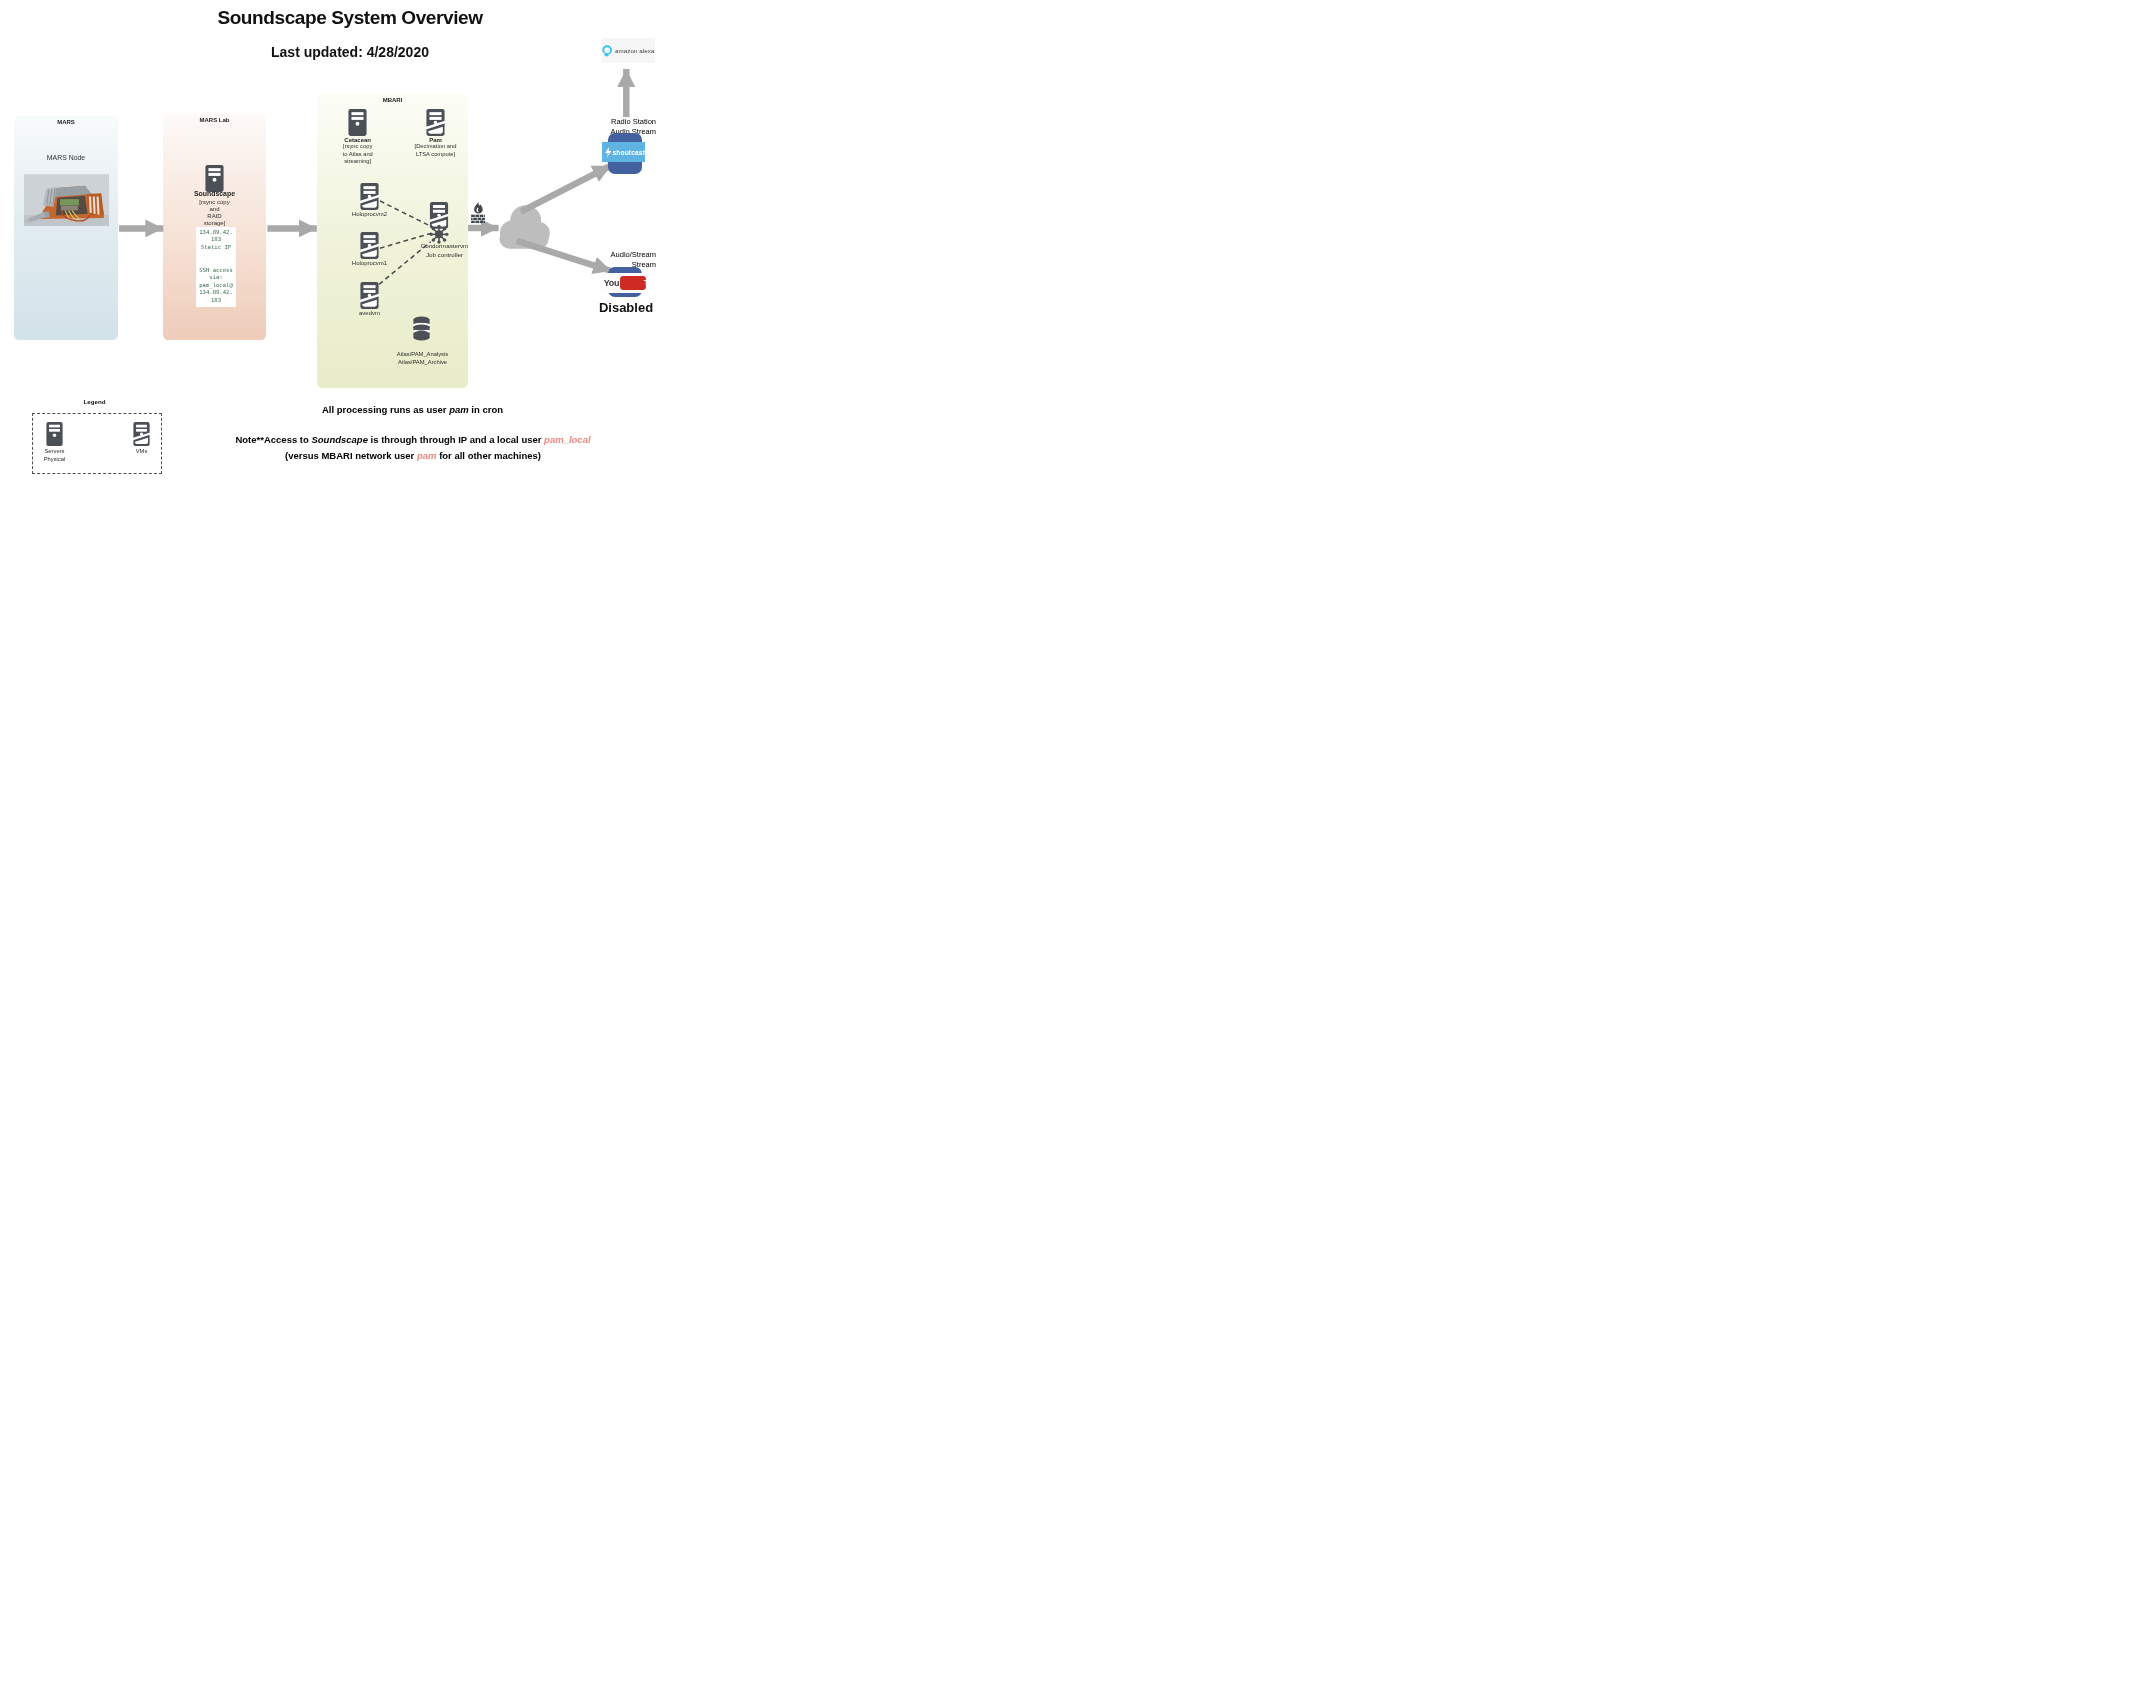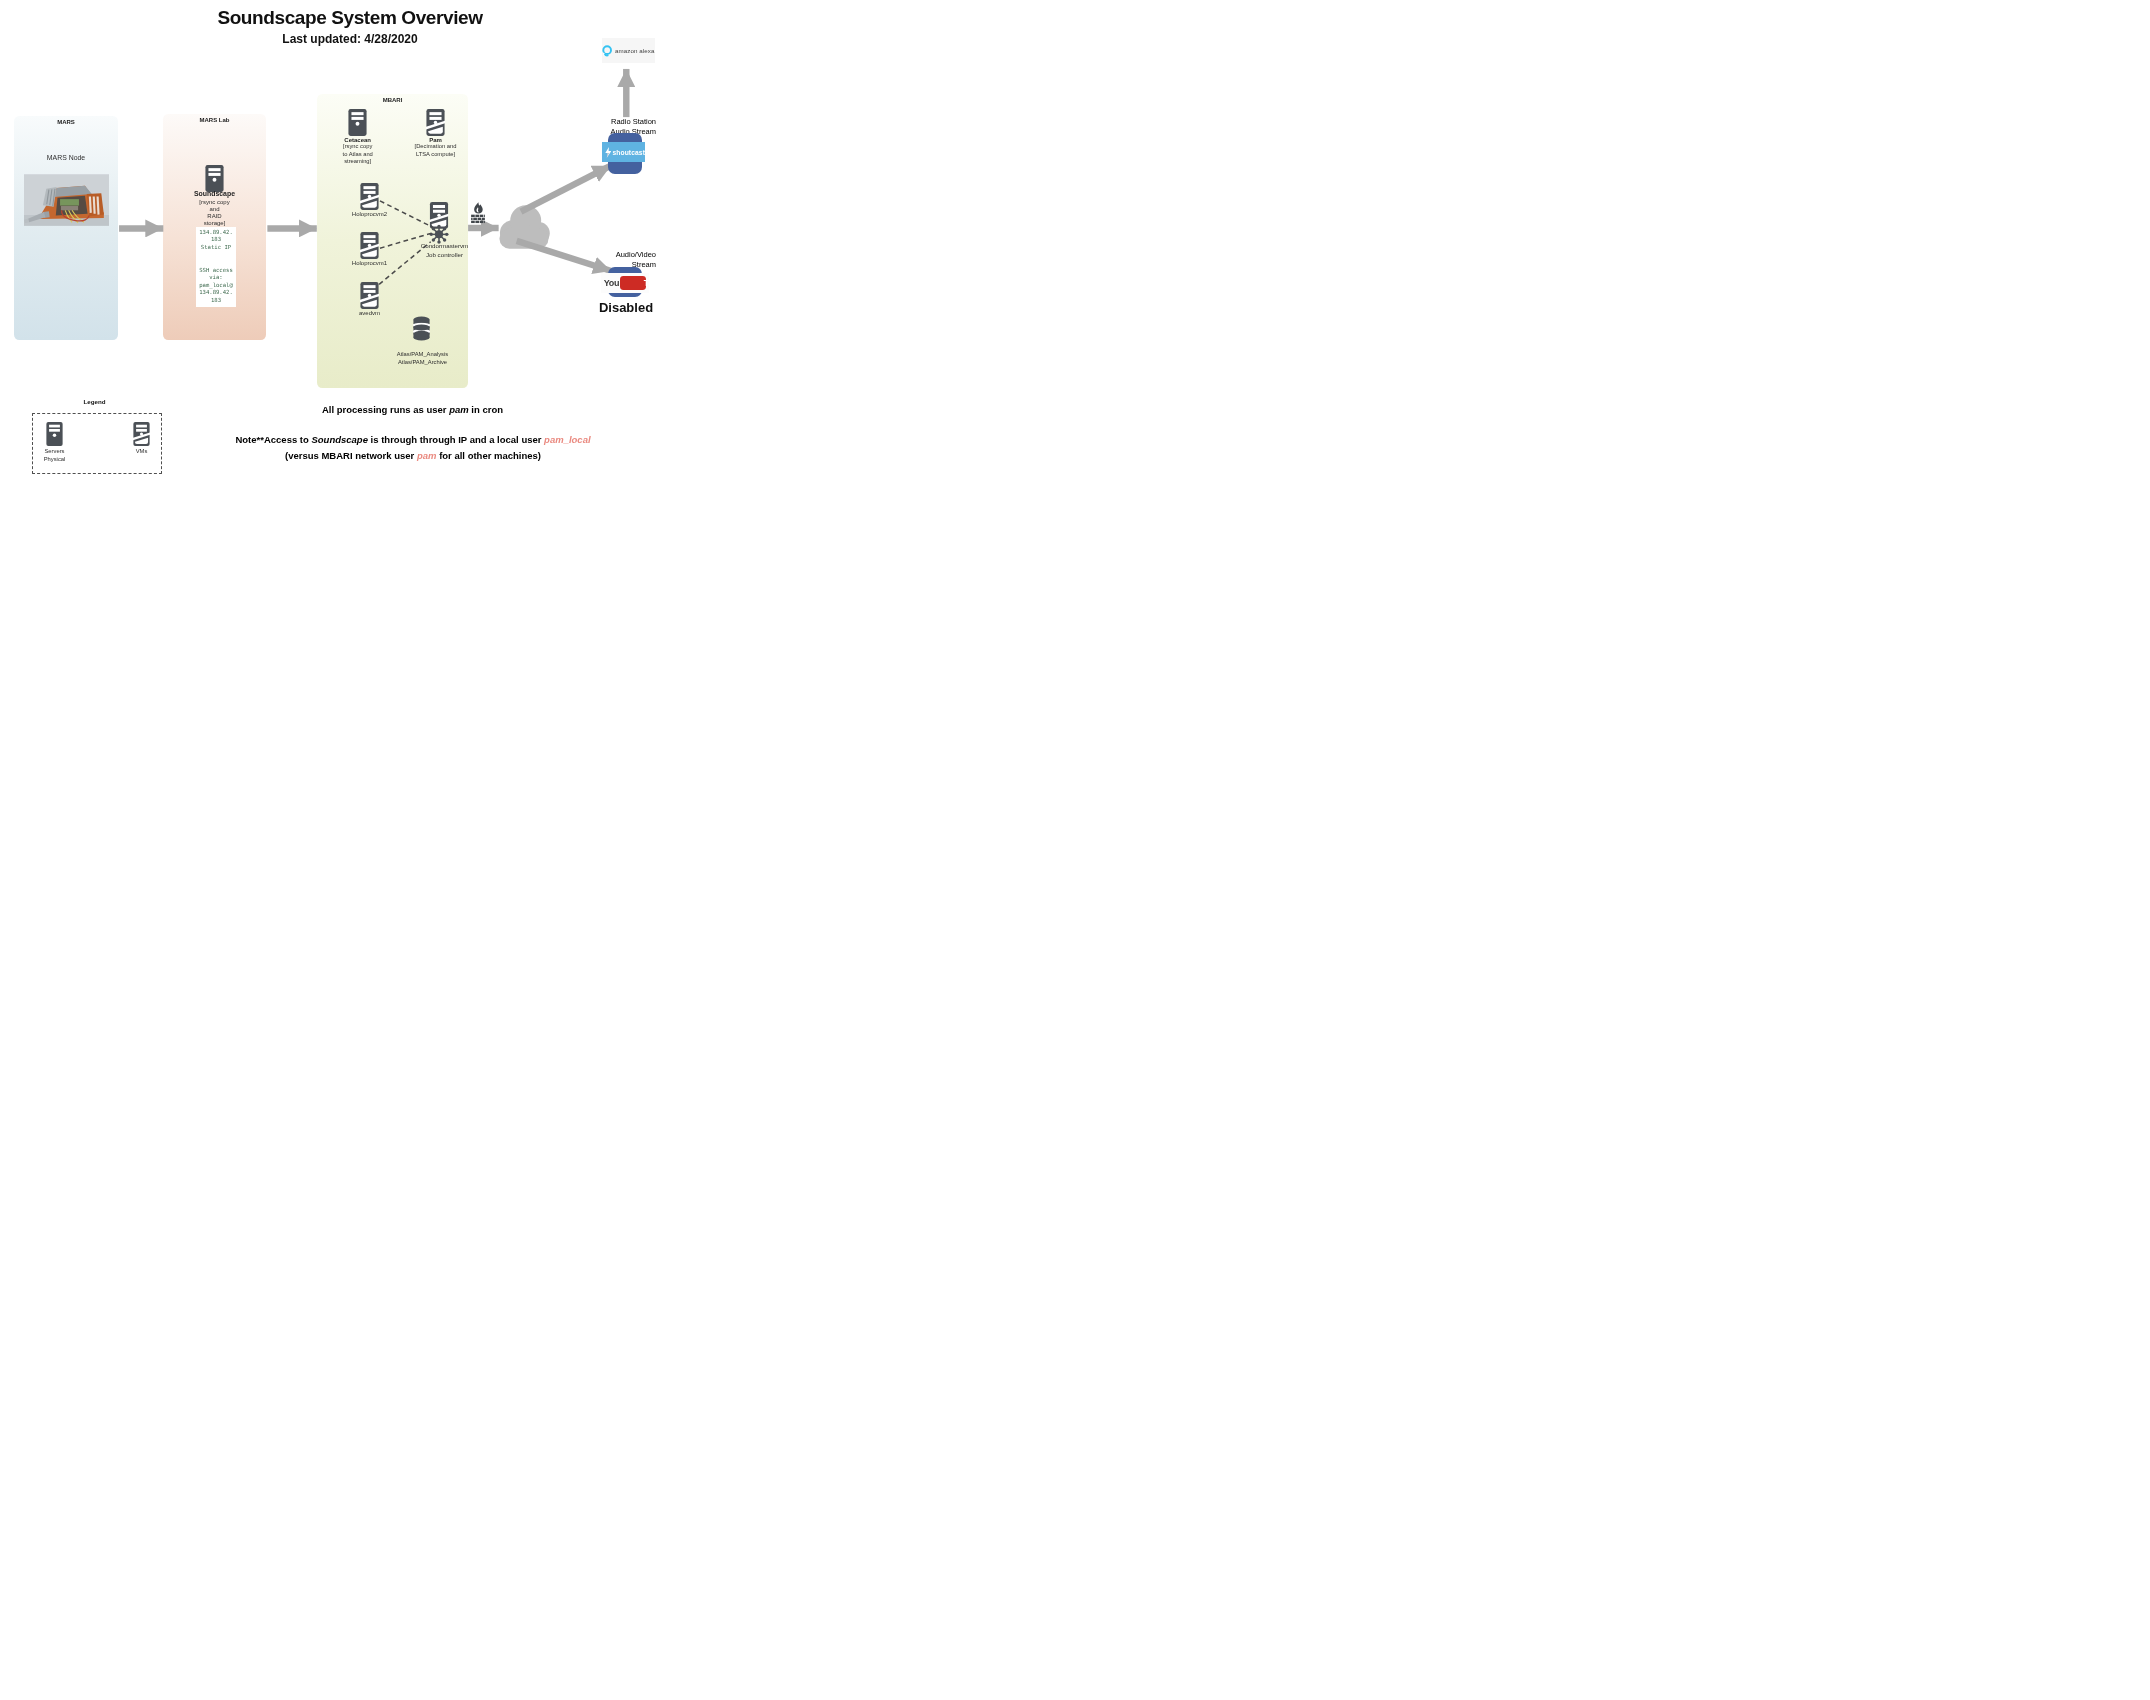--- a/index.html
+++ b/index.html
@@ -84,21 +84,21 @@
         <rect x="8" y="7" width="28" height="7" fill="#fff"></rect>
         <rect x="8" y="18" width="28" height="7" fill="#fff"></rect>
         <circle cx="22" cy="31" r="4" fill="#fff"></circle>
         <polygon points="0,41 44,27 44,33 0,47" fill="#fff"></polygon>
         <path d="M5,51 L39,41 L39,52 Q39,57 34,57 L10,57 Q5,57 5,52 Z" fill="#fff"></path>
       </g>
     </defs>
   </svg>
 
   <div class="abs ctr" style="left:26px;right:0;top:6.9px;font-size:19px;font-weight:bold;letter-spacing:-0.4px;">Soundscape System Overview</div>
-  <div class="abs ctr bold" style="left:26px;right:0;top:32px;font-size:12px;">Last updated: 4/28/2020</div>
+  <div class="abs ctr bold" style="left:26px;right:0;top:44px;font-size:14px;">Last updated: 4/28/2020</div>
 
   <div class="region" id="mars-box">
     <div class="region-label">MARS</div>
     <div class="abs ctr nodelbl" style="left:0;right:0;top:38px;font-size:6.9px;">MARS Node</div>
 
     <div class="abs" style="left:10.3px;top:58px;">
       <svg width="85" height="52" viewBox="0 0 198 120">
         <rect x="0" y="0" width="198" height="120" fill="#cdd2d6"></rect>
         <rect x="0" y="95" width="198" height="25" fill="#bfc5c9"></rect>
         <polygon points="38,96 76,32 142,27 186,90 186,102 38,104" fill="#c4672f"></polygon>
@@ -305,21 +305,21 @@
     <div class="abs" id="shoutcast-card"></div>
     <div class="abs" id="shoutcast-band">
       <svg width="8.6" height="14.6" viewBox="0 0 22 36">
         <polygon points="13,0 1,20 8.5,20 6,36 21,14 12,14" fill="#ffffff"></polygon>
         <polygon points="6,36 8.5,20 13,20 10.5,26" fill="#a9b6c6"></polygon>
       </svg>
       <span id="shoutcast-text">shoutcast</span>
     </div>
   </div>
 
-  <div class="abs ctr pre stream-label" style="left:596px;top:250px;width:60px;">Audio/Video
+  <div class="abs ctr pre stream-label" style="left:596px;top:250px;width:60px;">Audio/Stream
 Stream</div>
 
   <div class="abs" id="youtube-wrap">
     <div class="abs" id="youtube-card"></div>
     <div class="abs" id="youtube-band">
       <span id="yt-you">You</span>
       <span id="yt-tube-box">
         <span id="yt-tube">Tube</span>
       </span>
     </div>

